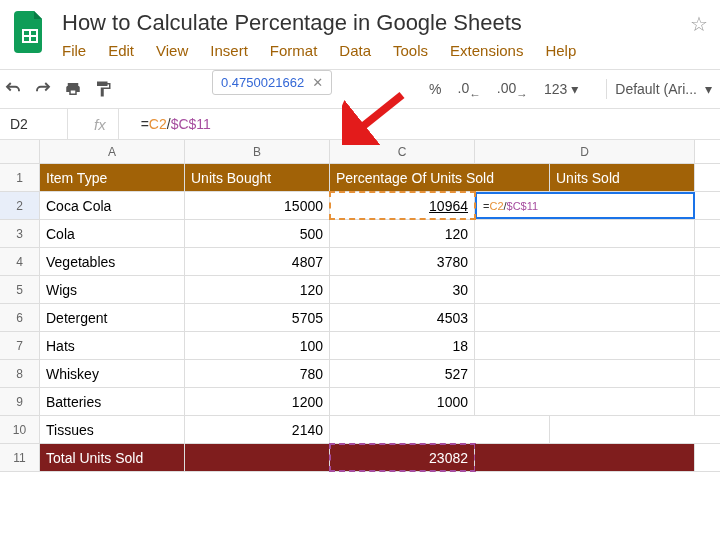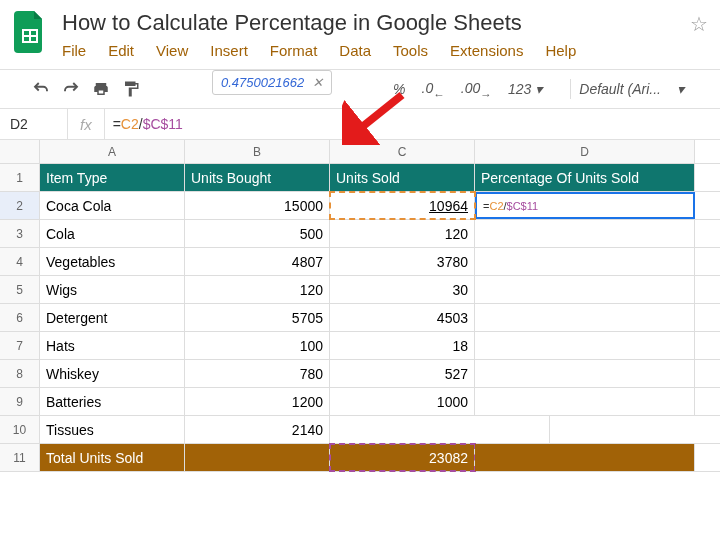--- a/index.html
+++ b/index.html
@@ -9,31 +9,31 @@
 .logo { width: 36px; height: 48px; display: flex; align-items: center; justify-content: center; }
 .logo svg { width: 32px; height: 42px; }
 .title-area { flex: 1; }
 .doc-title { font-size: 22px; color: #333; padding: 2px 0; }
 .menubar { display: flex; gap: 22px; font-size: 15px; color: #a16207; margin-top: 4px; }
 .menubar span { cursor: pointer; }
 .star { color: #999; font-size: 20px; margin-top: 4px; }
 
 .divider { border-bottom: 1px solid #e0e0e0; margin-top: 2px; }
 
-.toolbar { display: flex; align-items: center; padding: 6px 28px; gap: 4px; font-size: 14px; color: #555; position: relative; font-style: italic; }
+.toolbar { display: flex; align-items: center; padding: 6px 0; gap: 4px; font-size: 14px; color: #555; position: relative; }
 .tool-icon { width: 26px; height: 26px; display: flex; align-items: center; justify-content: center; cursor: pointer; color: #555; }
 .tooltip-box { position: absolute; left: 212px; top: 0px; background: #fff; border: 1px solid #ccc; border-radius: 3px; padding: 4px 8px; font-family: monospace; font-size: 13px; color: #3367d6; display: flex; align-items: center; gap: 8px; }
 .tooltip-box .close { color: #888; font-size: 13px; cursor: pointer; }
 .tool-group { display: flex; align-items: center; gap: 16px; margin-left: auto; }
 .tool-text { font-size: 14px; color: #555; cursor: pointer; }
-.font-select { display: flex; align-items: center; gap: 16px; padding: 2px 8px; border-left: 1px solid #ddd; margin-left: 12px; }
+.font-select { display: flex; align-items: center; gap: 8px; padding: 2px 8px; border-left: 1px solid #ddd; margin-left: 12px; }
 
 .red-arrow { position: absolute; left: 342px; top: 85px; pointer-events: none; z-index: 10; }
 
-.formula-bar { display: flex; align-items: center; border-top: 1px solid #e0e0e0; border-bottom: 1px solid #e0e0e0; height: 32px; }
+.formula-bar { display: flex; align-items: center; border-top: 1px solid #e0e0e0; border-bottom: 1px solid #e0e0e0; height: 32px; gap: 14px; }
 .cell-ref { width: 68px; padding: 0 10px; font-size: 14px; color: #333; border-right: 1px solid #e0e0e0; height: 100%; display: flex; align-items: center; }
 .fx { padding: 0 12px; font-style: italic; color: #aaa; font-size: 15px; border-right: 1px solid #e0e0e0; height: 100%; display: flex; align-items: center; }
 .formula-content { flex: 1; padding: 0 8px; font-family: monospace; font-size: 14px; height: 100%; display: flex; align-items: center; }
 .formula-content .eq { color: #333; }
 .formula-content .ref1 { color: #e69138; }
 .formula-content .op { color: #333; }
 .formula-content .ref2 { color: #a64d9f; }
 
 .grid-area { overflow: hidden; }
 .col-headers { display: flex; background: #fff; border-bottom: 1px solid #ddd; height: 24px; }
@@ -42,22 +42,22 @@
 .colA { width: 145px; }
 .colB { width: 145px; }
 .colC { width: 145px; }
 .colD { width: 220px; }
 
 .row { display: flex; height: 28px; border-bottom: 1px solid #ddd; }
 .row-header { width: 40px; background: #f8f8f8; border-right: 1px solid #ddd; text-align: center; color: #666; font-size: 12px; line-height: 28px; }
 .cell { border-right: 1px solid #ddd; padding: 0 6px; font-size: 14px; line-height: 28px; overflow: hidden; white-space: nowrap; }
 .cell.num { text-align: right; }
 
-.header-row .cell { background: #0f766e; color: #fff; }
-.total-row .cell { background: #a16207; color: #fff; }
+.header-row .cell { background: #a16207; color: #fff; }
+.total-row .cell { background: #7f1d1d; color: #fff; }
 
 .row2 .row-header { background: #e8eef9; }
 .row2 .colC { position: relative; text-decoration: underline; }
 .dashed-orange { outline: 2px dashed #e69138; outline-offset: -1px; }
 .dashed-purple { outline: 2px dashed #a64d9f; outline-offset: -1px; }
 .active-cell { border: 2px solid #1a73e8; background: #fff !important; color: #333 !important; font-family: monospace; font-size: 11px; line-height: 24px; }
 .active-cell .ref1 { color: #e69138; }
 .active-cell .ref2 { color: #a64d9f; }
 </style>
 </head>
@@ -157,22 +157,22 @@
     <div class="col-header colA">A</div>
     <div class="col-header colB">B</div>
     <div class="col-header colC">C</div>
     <div class="col-header colD">D</div>
   </div>
 
   <div class="row header-row">
     <div class="row-header">1</div>
     <div class="cell colA">Item Type</div>
     <div class="cell colB">Units Bought</div>
+    <div class="cell colD">Percentage Of Units Sold</div>
     <div class="cell colC">Units Sold</div>
-    <div class="cell colD">Percentage Of Units Sold</div>
   </div>
 
   <div id="data-rows">
       <div class="row row2">
         <div class="row-header">2</div>
         <div class="cell colA">Coca Cola</div>
         <div class="cell colB num">15000</div>
         <div class="cell colC num dashed-orange">10964</div>
         <div class="cell colD active-cell"><span>=</span><span class="ref1">C2</span><span>/</span><span class="ref2">$C$11</span></div>
       </div>

